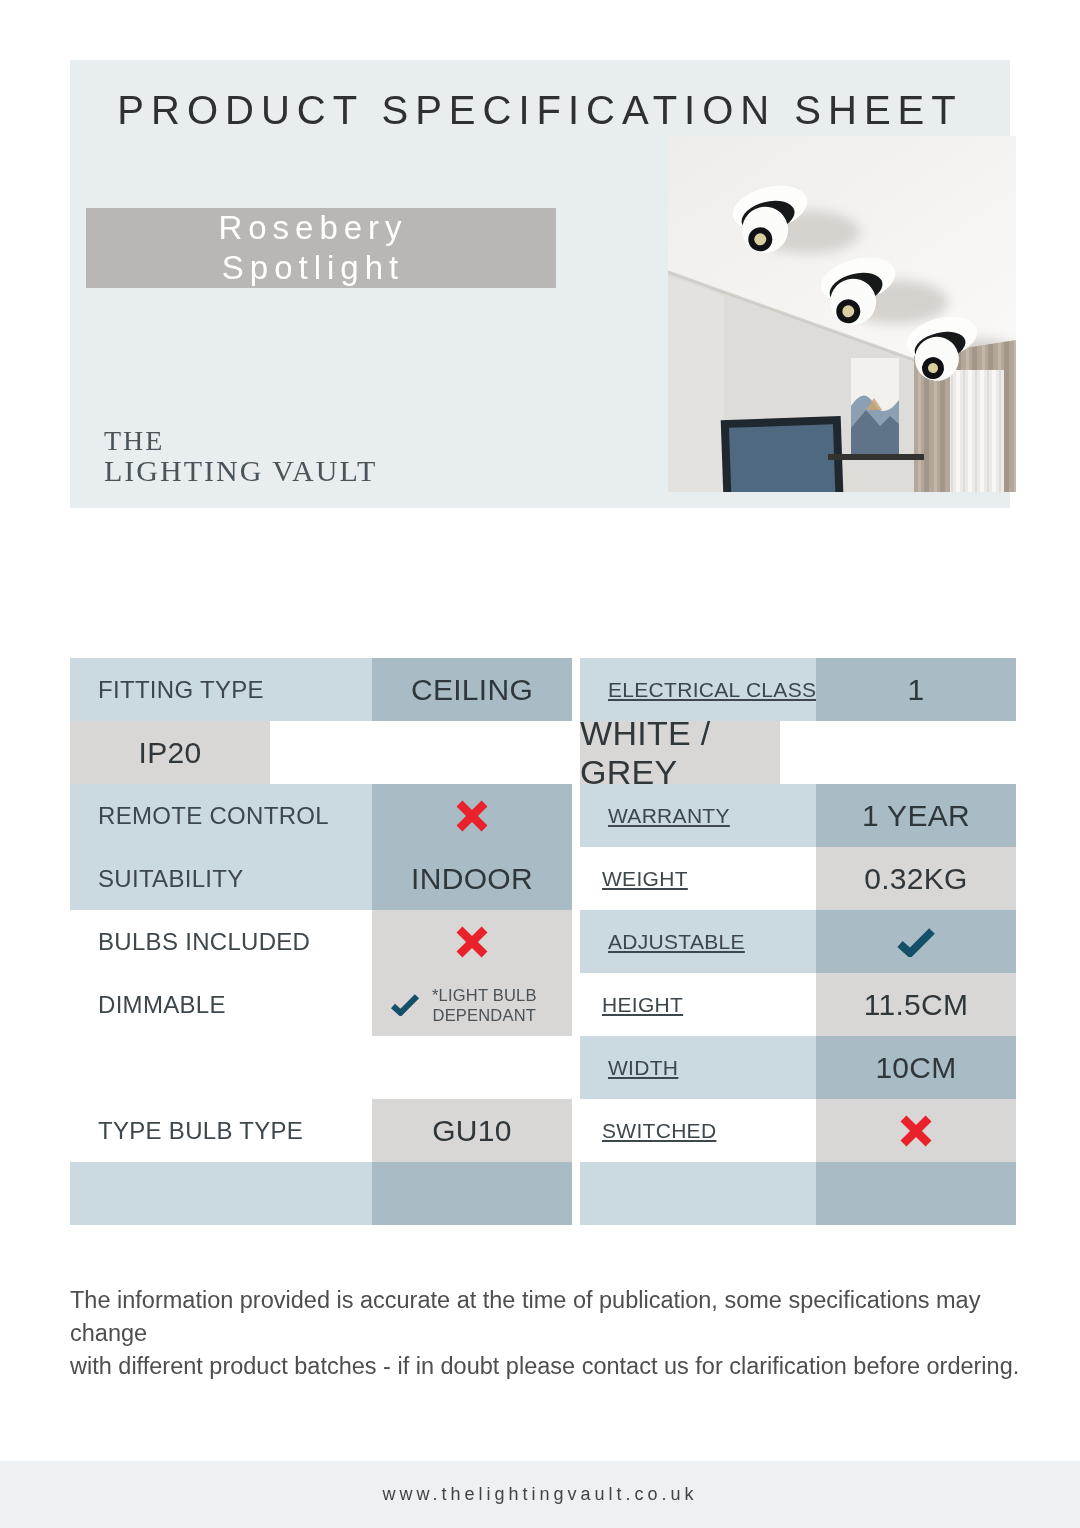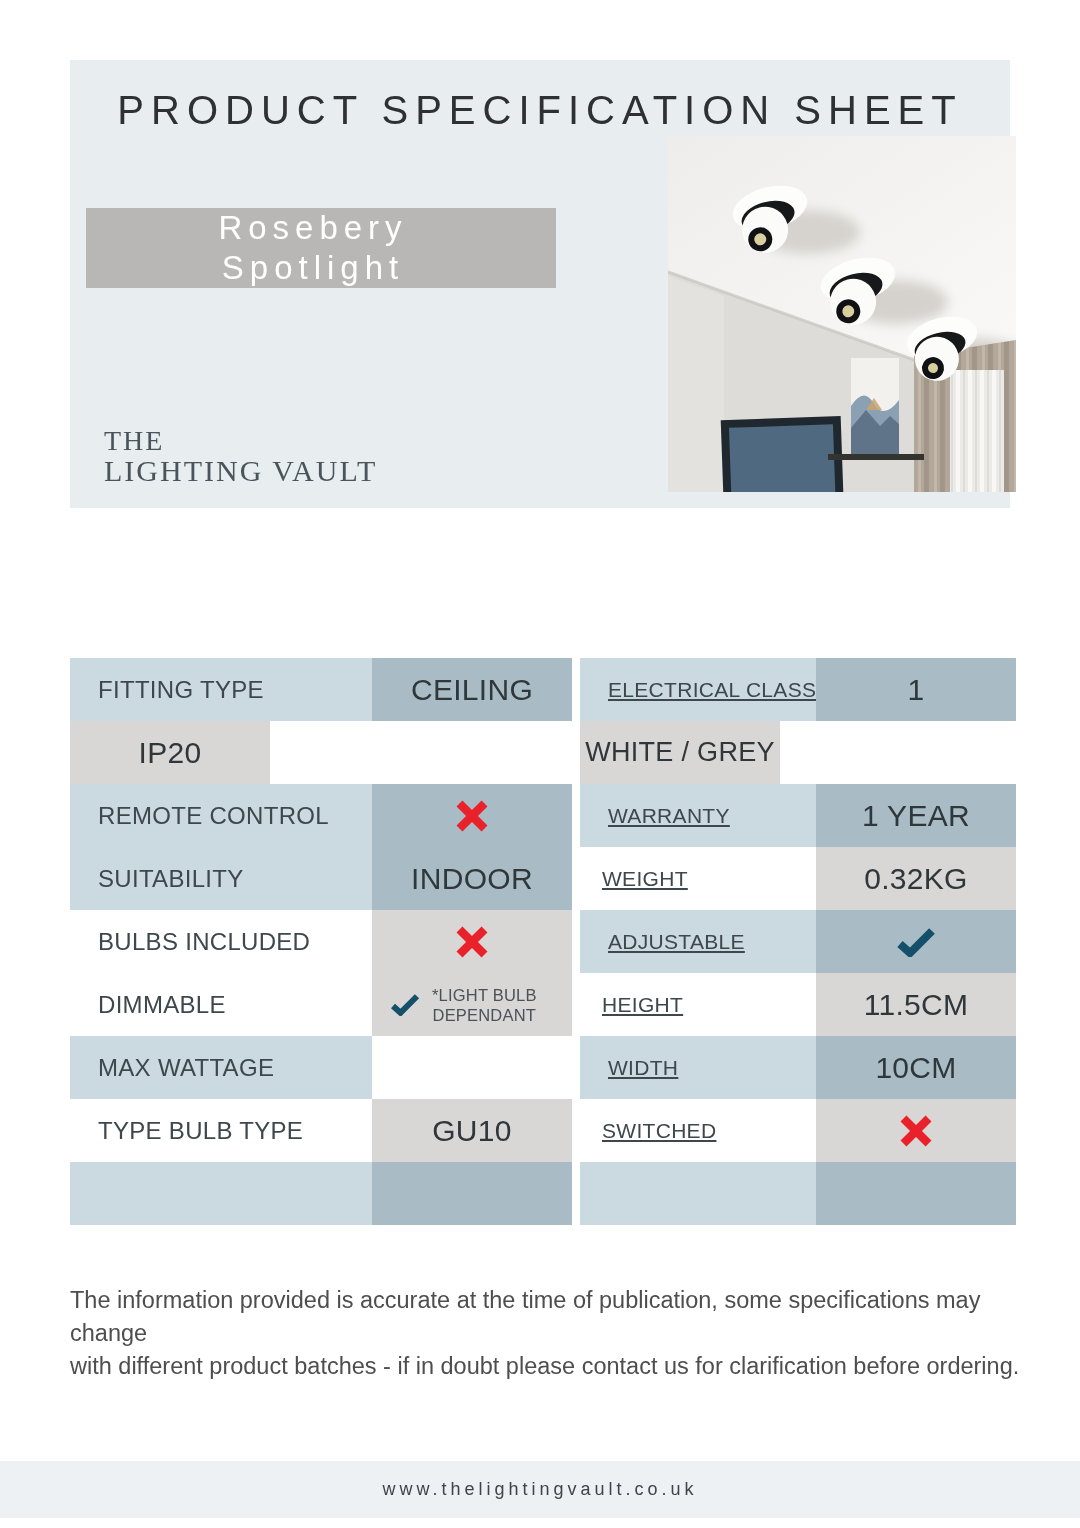--- a/index.html
+++ b/index.html
@@ -38,36 +38,36 @@
   .cell-label{
     display:flex;align-items:center;box-sizing:border-box;
     color:#3d474c;letter-spacing:0.3px;white-space:nowrap;
   }
   .table.left  .cell-label{width:302px;padding-left:28px;font-size:24px;}
   .table.right .cell-label{width:236px;padding-left:22px;font-size:21px;text-decoration:underline;}
   .cell-value{
     width:200px;display:flex;align-items:center;justify-content:center;
     font-size:30px;color:#30373b;letter-spacing:0.3px;
   }
-  .cell-value.small{font-size:27px;}
+  .cell-value.small{font-size:34px;}
   .cell-value.with-note{justify-content:flex-start;padding-left:18px;box-sizing:border-box;}
   .row.odd  .cell-label{background:var(--row-label-blue,#cbd9e0);padding-left:28px;}
   .row.odd  .cell-value{background:var(--row-value-blue,#a9bcc5);}
   .row.even .cell-label{background:#ffffff;}
   .row.even .cell-value{background:var(--row-value-grey,#d9d6d6);}
   .note{
     margin-left:12px;font-size:16.5px;line-height:20px;color:#4a5257;
     text-align:center;letter-spacing:0.2px;
   }
   .disclaimer{
     position:absolute;left:70px;top:1284px;width:950px;
     font-size:23.5px;line-height:33px;color:#4e4e4e;
   }
   .footer{
-    position:absolute;left:0;top:1461px;width:1080px;height:57px;
+    position:absolute;left:0;top:1461px;width:1080px;height:67px;
     background:var(--footer-bar,#edf1f4);
     display:flex;align-items:center;justify-content:center;
     font-size:18px;letter-spacing:4px;color:#3d454a;text-align:center;
   }
 </style>
 </head>
 <body>
 
 <div class="page">
 
@@ -183,21 +183,20 @@
           <svg width="30" height="23" viewBox="0 0 40 30">
             <path d="M4 17 L14 26 L36 4" fill="none" stroke="var(--check-teal)" stroke-width="8" stroke-linecap="butt" stroke-linejoin="miter"></path>
           </svg>
           <div class="note">
             <div>*LIGHT BULB</div>
             <div>DEPENDANT</div>
           </div>
         </div>
       </div>
       <div class="row odd">
-        <div class="cell-label">MAX WATTAGE</div>
       </div>
       <div class="row even">
         <div class="cell-label">TYPE BULB TYPE</div>
         <div class="cell-value">GU10</div>
       </div>
       <div class="row odd">
         <div class="cell-label"></div>
         <div class="cell-value"></div>
       </div>
     </div>

